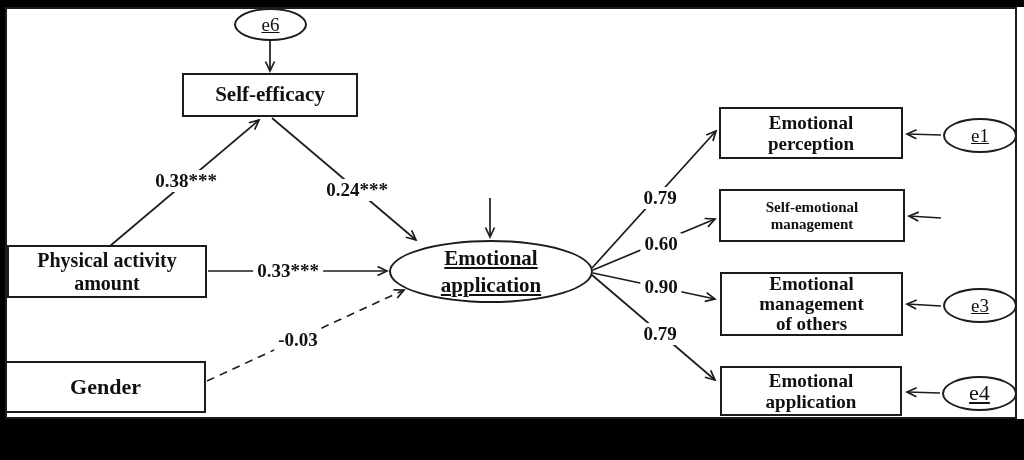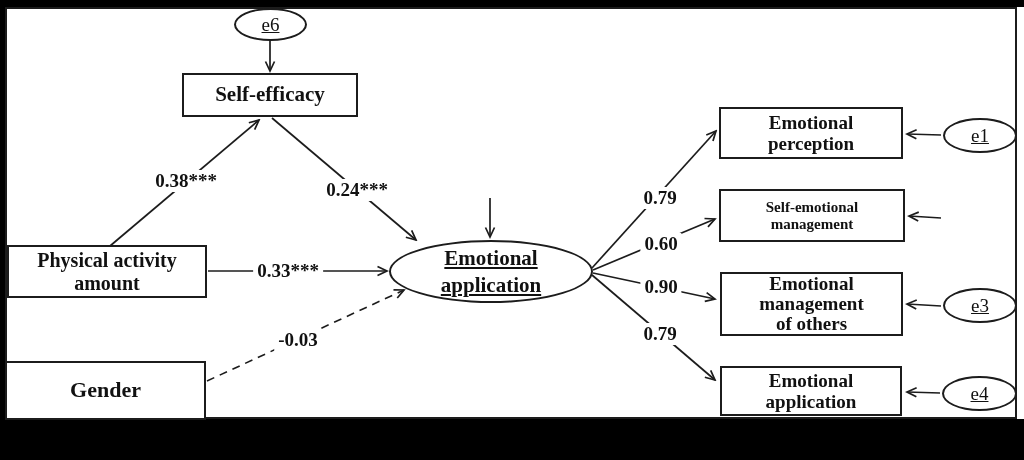--- a/index.html
+++ b/index.html
@@ -118,39 +118,39 @@
 
   <div class="node ellipse" style="left:234px;top:8px;width:73px;height:33px;font-size:19px">
     <div>e6</div>
   </div>
   <div class="node ellipse" style="left:943px;top:118px;width:74px;height:35px;font-size:19px">
     <div>e1</div>
   </div>
   <div class="node ellipse" style="left:943px;top:288px;width:74px;height:35px;font-size:19px">
     <div>e3</div>
   </div>
-  <div class="node ellipse" style="left:942px;top:376px;width:75px;height:35px;font-size:19px">
+  <div class="node ellipse" style="left:942px;top:376px;width:75px;height:35px;font-size:22px">
     <div>e4</div>
   </div>
 
   <div class="node ellipse latent" style="left:389px;top:240px;width:204px;height:63px;font-size:21px;line-height:1.25">
     <div>Emotional</div>
     <div>application</div>
   </div>
 
   <div class="node" style="left:7px;top:245px;width:200px;height:53px;font-size:20px">
     <div>Physical activity</div>
     <div>amount</div>
   </div>
 
   <div class="node" style="left:182px;top:73px;width:176px;height:44px;font-size:21px">
     <div>Self-efficacy</div>
   </div>
 
-  <div class="node" style="left:5px;top:361px;width:201px;height:59px;font-size:22px">
+  <div class="node" style="left:5px;top:361px;width:201px;height:52px;font-size:22px">
     <div>Gender</div>
   </div>
 
   <div class="node" style="left:719px;top:107px;width:184px;height:52px;font-size:19px">
     <div>Emotional</div>
     <div>perception</div>
   </div>
 
   <div class="node" style="left:719px;top:189px;width:186px;height:53px;font-size:15px">
     <div>Self-emotional</div>

